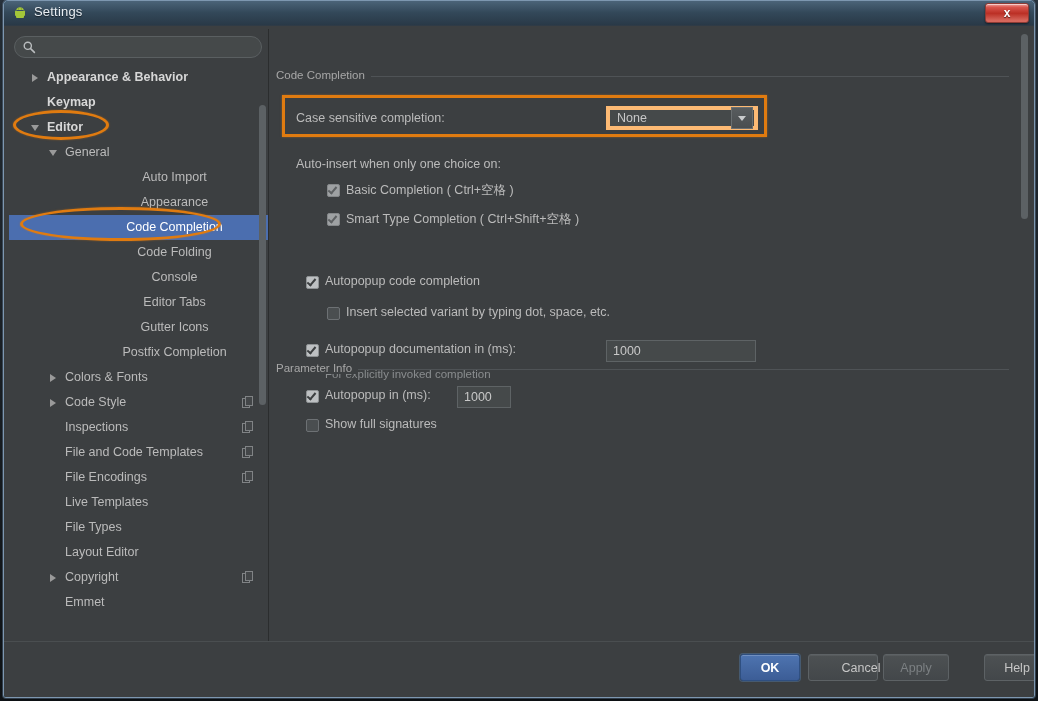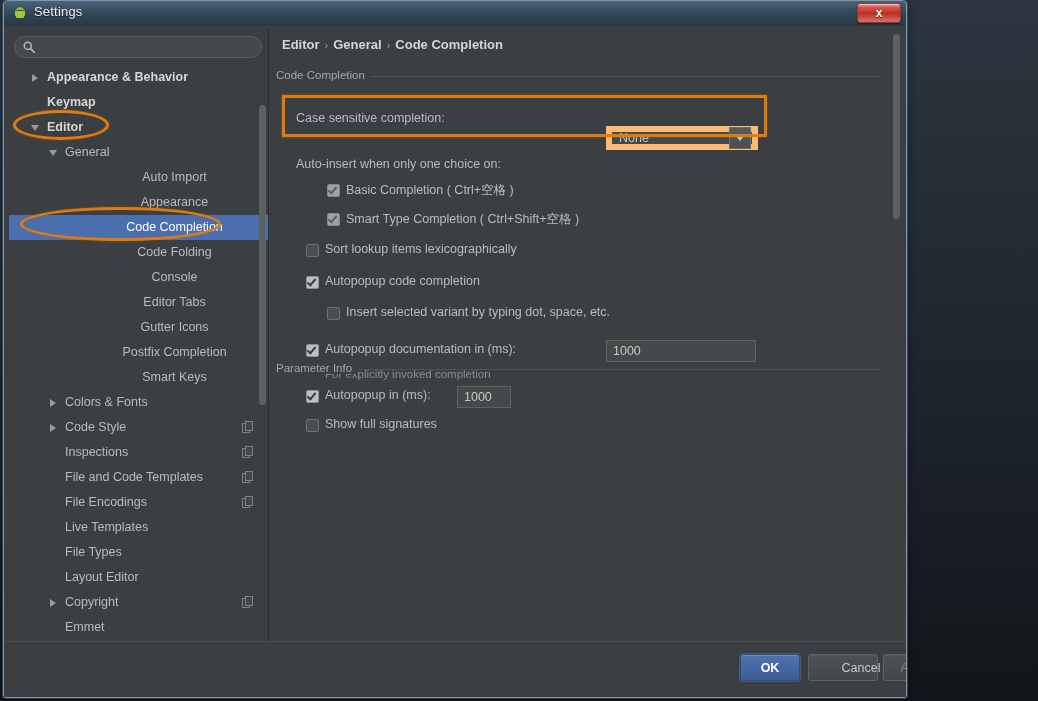--- a/index.html
+++ b/index.html
@@ -24,21 +24,21 @@
     position: absolute; top: 7px; height: 12px; border-radius: 2px;
     background: #5d6f80;
   }
   .bg-dot {
     position: absolute; top: 5px; width: 14px; height: 14px; border-radius: 50%;
     background: #6f8ba8;
   }
 
   
   #window {
-    position: absolute; left: 3px; top: 0; width: 904px; height: 698px;
+    position: absolute; left: 3px; top: 0; width: 1032px; height: 698px;
     background: #0c4a6e;
     border: 1px solid #7d97b0;
     border-radius: 5px 5px 3px 3px;
     box-shadow: 0 0 0 1px rgba(120,150,180,.35), 0 2px 10px rgba(0,0,0,.55);
     overflow: hidden;
   }
 
   
   #titlebar {
     position: relative; height: 25px;
@@ -209,24 +209,23 @@
     color: #c8c8c8; font-size: 12.5px;
     padding: 0 6px;
     font-family: "Liberation Sans", sans-serif;
     outline: none;
   }
 
   
   #combo {
     position: absolute; left: 330px; top: 23px; width: 152px; height: 24px;
     background: #45494a;
-    border: 6px solid #fdba74;
+    border: 4px solid #fdba74;
     display: flex; align-items: center;
     cursor: pointer;
-    margin-top: 20px;
   }
   #combo-value {
     flex: 1; padding-left: 7px; font-size: 12.5px; color: #c8c8c8;
   }
   #combo-arrow-btn {
     width: 22px; height: 22px; margin-right: 1px;
     background: linear-gradient(180deg,#585c5e,#4a4e50);
     border: 1px solid #6a6f71;
     display: flex; align-items: center; justify-content: center;
   }
@@ -339,21 +338,20 @@
                 <div class="tri-down"></div>
               </div><span>General</span></div>
             <div class="tree-row leaf"><span>Auto Import</span></div>
             <div class="tree-row leaf"><span>Appearance</span></div>
             <div class="tree-row leaf selected"><span>Code Completion</span></div>
             <div class="tree-row leaf"><span>Code Folding</span></div>
             <div class="tree-row leaf"><span>Console</span></div>
             <div class="tree-row leaf"><span>Editor Tabs</span></div>
             <div class="tree-row leaf"><span>Gutter Icons</span></div>
             <div class="tree-row leaf"><span>Postfix Completion</span></div>
-            <div class="tree-row leaf"><span>Smart Keys</span></div>
             <div class="tree-row sub"><div class="arrow lvl1">
                 <div class="tri-right"></div>
               </div><span>Colors &amp; Fonts</span></div>
             <div class="tree-row sub"><div class="arrow lvl1">
                 <div class="tri-right"></div>
               </div><span>Code Style</span><svg class="badge-icon" viewBox="0 0 12 13">
                 <rect x="0.5" y="2.5" width="7" height="9" fill="none" stroke="#c3c6c8"></rect>
                 <rect x="3.5" y="0.5" width="7" height="9" fill="#4a4e50" stroke="#c3c6c8"></rect>
               </svg></div>
             <div class="tree-row sub"><span>Inspections</span><svg class="badge-icon" viewBox="0 0 12 13">
@@ -380,23 +378,20 @@
             <div class="tree-row sub"><span>Emmet</span></div>
           </div>
 
         <div id="tree-sb-track">
           <div id="tree-sb-thumb"></div>
         </div>
       </div>
 
       <div id="settings-panel">
 
-        <div id="breadcrumb">
-          <span>Editor</span><span class="sep">›</span><span>General</span><span class="sep">›</span><span>Code Completion</span>
-        </div>
 
         <div class="group-block" style="top:40px;">
           <div class="group-title">
             <div class="rule"></div>
             <span class="lbl">Code Completion</span>
           </div>
 
           <div class="row" style="height:50px;">
             <div class="lbl-plain" style="position:absolute;left:20px;top:28px;">Case sensitive completion:</div>
 
@@ -417,24 +412,20 @@
             <div class="lbl-plain" style="position:absolute;left:70px;top:1px;">Basic Completion ( Ctrl+空格 )</div>
           </div>
 
           <div class="row" style="position:absolute;left:0;top:141px;height:22px;right:0;">
             <div class="cb checked-disabled" style="left:51px;top:3px;">
                 <div class="tick"></div>
               </div>
             <div class="lbl-plain" style="position:absolute;left:70px;top:1px;">Smart Type Completion ( Ctrl+Shift+空格 )</div>
           </div>
 
-          <div class="row" style="position:absolute;left:0;top:172px;height:22px;right:0;">
-            <div class="cb" style="left:30px;top:3px;"></div>
-            <div class="lbl-plain" style="position:absolute;left:49px;top:1px;">Sort lookup items lexicographically</div>
-          </div>
 
           <div class="row" style="position:absolute;left:0;top:204px;height:22px;right:0;">
             <div class="cb checked-enabled" style="left:30px;top:3px;">
                 <div class="tick"></div>
               </div>
             <div class="lbl-plain" style="position:absolute;left:49px;top:1px;">Autopopup code completion</div>
           </div>
 
           <div class="row" style="position:absolute;left:0;top:235px;height:22px;right:0;">
             <div class="cb" style="left:51px;top:3px;"></div>

